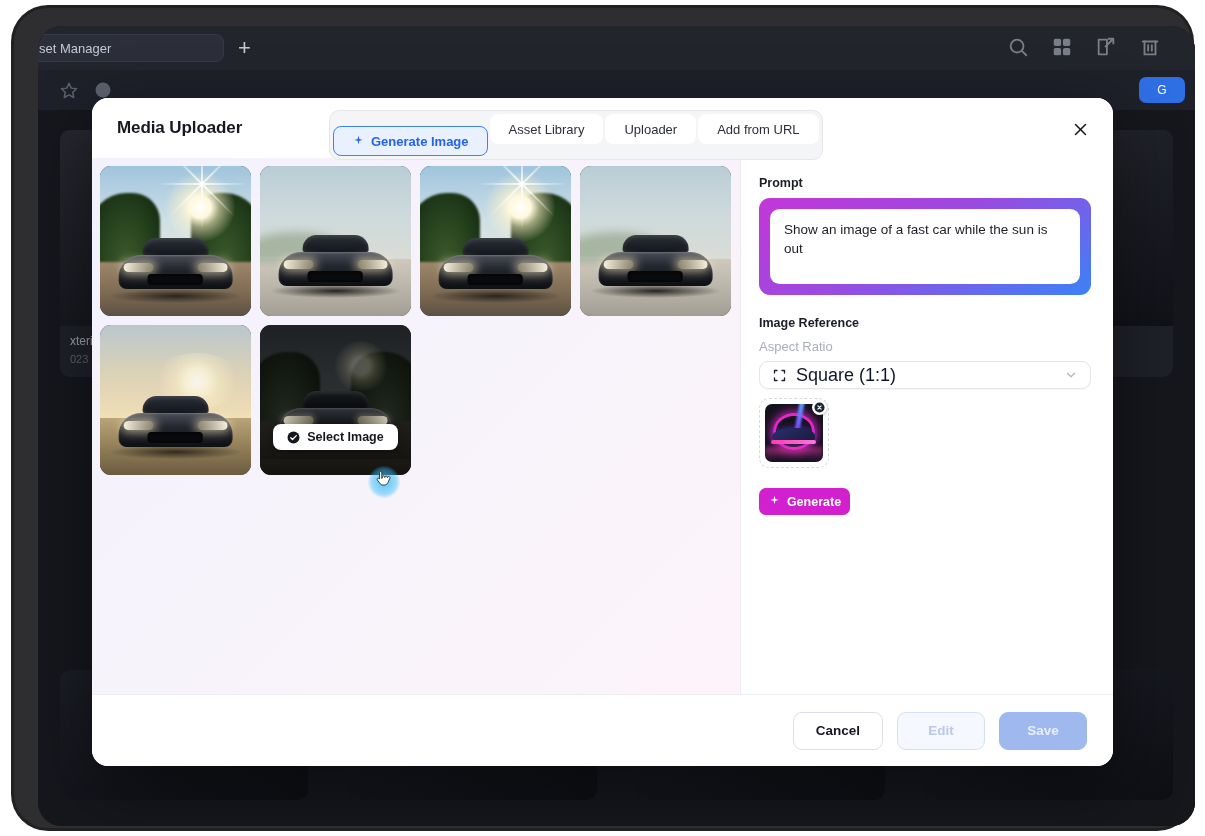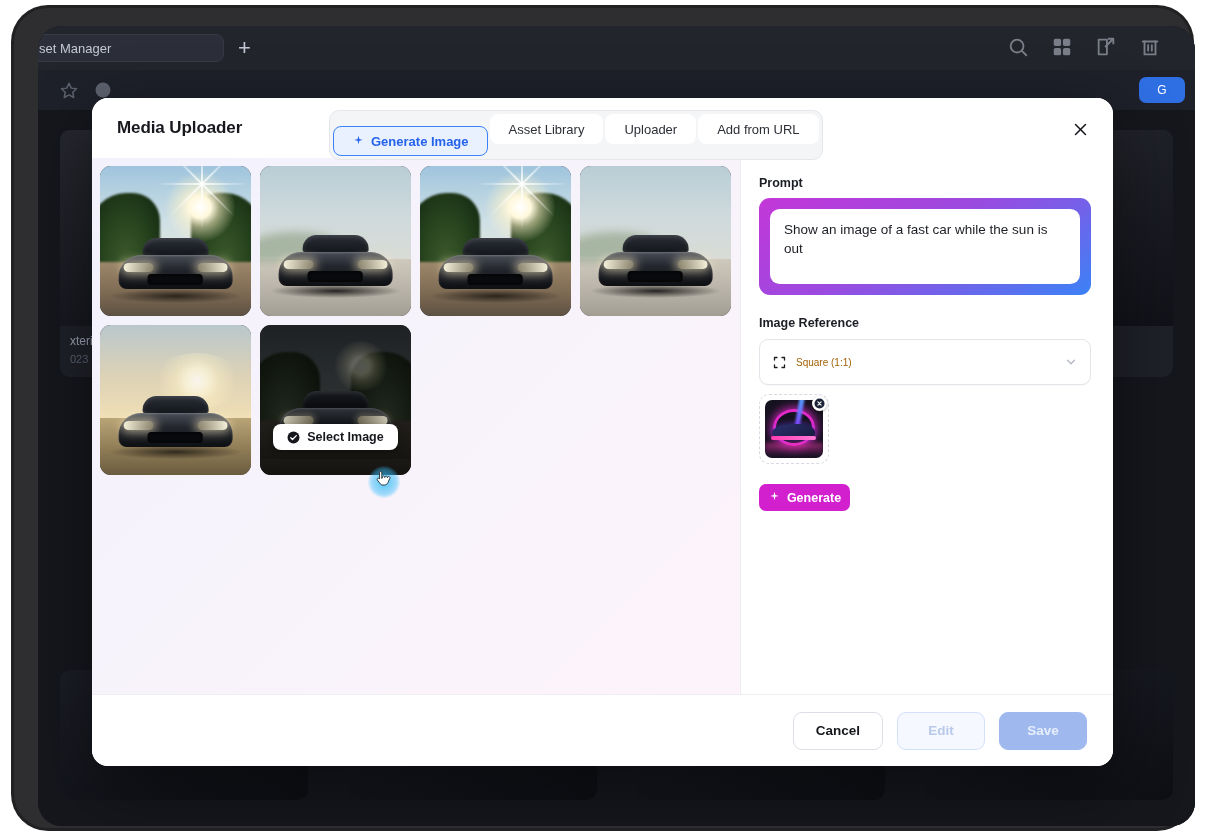--- a/index.html
+++ b/index.html
@@ -408,30 +408,30 @@
     font-weight: 700;
     color: #1b1e24;
     margin: 21px 0 9px;
   }
   .sub-label {
     font-size: 13px;
     color: #a9aeb8;
     margin-bottom: 7px;
   }
   .select-box {
-    height: 46px;
+    height: 28px;
     border: 1px solid #e3e5ea;
     border-radius: 9px;
     background: #fff;
     display: flex;
     align-items: center;
     padding: 0 12px;
     gap: 9px;
-    font-size: 10px;
-    color: #a16207;
+    font-size: 18px;
+    color: #0f172a;
     box-shadow: 0 1px 1px rgba(16,18,24,.03);
   }
   .select-box .frame-icon svg { display:block; width: 15px; height: 15px; }
   .select-box .chev { margin-left: auto; color: #b3b8c2; }
   .select-box .chev svg { display:block; width: 14px; height: 14px; }
 
   .ref-wrap {
     margin-top: 9px;
     width: 70px; height: 70px;
     border: 1.5px dashed #d7dae1;
@@ -832,20 +832,21 @@
           </div>
 
           <div class="panel">
 
             <div class="field-label">Prompt</div>
             <div class="prompt-box">
               <div class="prompt-inner">Show an image of a fast car while the sun is out</div>
             </div>
 
             <div class="section-title">Image Reference</div>
+            <div class="sub-label">Aspect Ratio</div>
 
             <div class="select-box">
               <span class="frame-icon">
                 <svg viewBox="0 0 24 24" fill="none" stroke="#1b1e24" stroke-width="2.1" stroke-linecap="round" stroke-linejoin="round">
                   <path d="M4 8V4h4"></path>
                     <path d="M20 8V4h-4"></path>
                     <path d="M4 16v4h4"></path>
                     <path d="M20 16v4h-4"></path>
                 </svg>
               </span>

